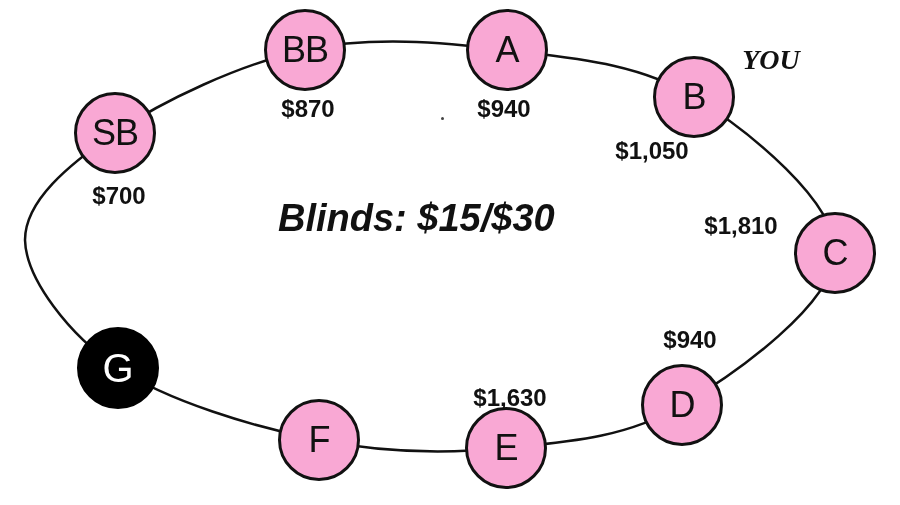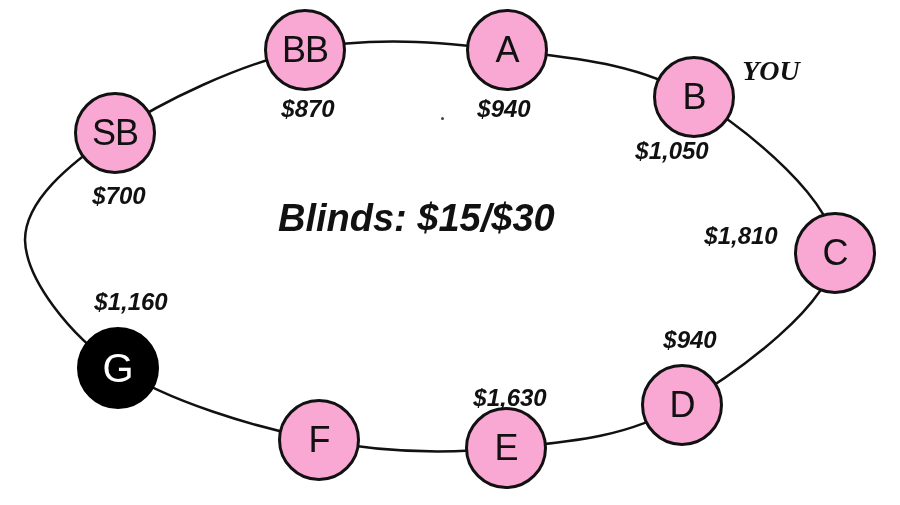--- a/index.html
+++ b/index.html
@@ -25,32 +25,32 @@
   }
   .seat.filled{
     background:#000000;
     border-color:#000000;
     color:#ffffff;
     font-weight:400;font-size:40px;letter-spacing:0;
   }
   .stack{
     position:absolute;
     transform:translate(-50%,-50%);
-    font-style:italic;font-weight:700;
+    font-weight:700;
     font-size:24px;white-space:nowrap;
   }
   .center-text{
     position:absolute;left:278px;top:197px;
     font-style:italic;font-weight:700;
     font-size:38px;line-height:43px;white-space:nowrap;
   }
   .you{
     position:absolute;
     transform:translate(-50%,-50%);
-    left:771px;top:71px;
+    left:771px;top:60px;
     font-family:"Liberation Serif",serif;
     font-style:italic;font-weight:700;
     font-size:28px;white-space:nowrap;
   }
   .speck{
     position:absolute;left:441px;top:117px;
     width:3px;height:3px;border-radius:50%;
     background:#444444;
   }
 </style>
@@ -79,25 +79,24 @@
   <div class="seat" style="left:653px;top:56px">B</div>
   <div class="seat" style="left:794px;top:212px">C</div>
   <div class="seat" style="left:641px;top:364px">D</div>
   <div class="seat" style="left:465px;top:407px">E</div>
   <div class="seat" style="left:278px;top:399px">F</div>
   <div class="seat filled" style="left:77px;top:327px">G</div>
 
   <div class="stack" style="left:119px;top:196px">$700</div>
   <div class="stack" style="left:308px;top:109px">$870</div>
   <div class="stack" style="left:504px;top:109px">$940</div>
-  <div class="stack" style="left:672px;top:151px">$1,050</div>
-  <div class="stack" style="left:741px;top:236px">$1,810</div>
+  <div class="stack" style="left:652px;top:151px">$1,050</div>
+  <div class="stack" style="left:741px;top:226px">$1,810</div>
   <div class="stack" style="left:690px;top:340px">$940</div>
   <div class="stack" style="left:510px;top:398px">$1,630</div>
-  <div class="stack" style="left:131px;top:302px">$1,160</div>
 
   <div class="you">YOU</div>
 
   <div class="center-text">
     <div>Blinds: $15/$30</div>
   </div>
 
   <div class="speck"></div>
 
 </div>

